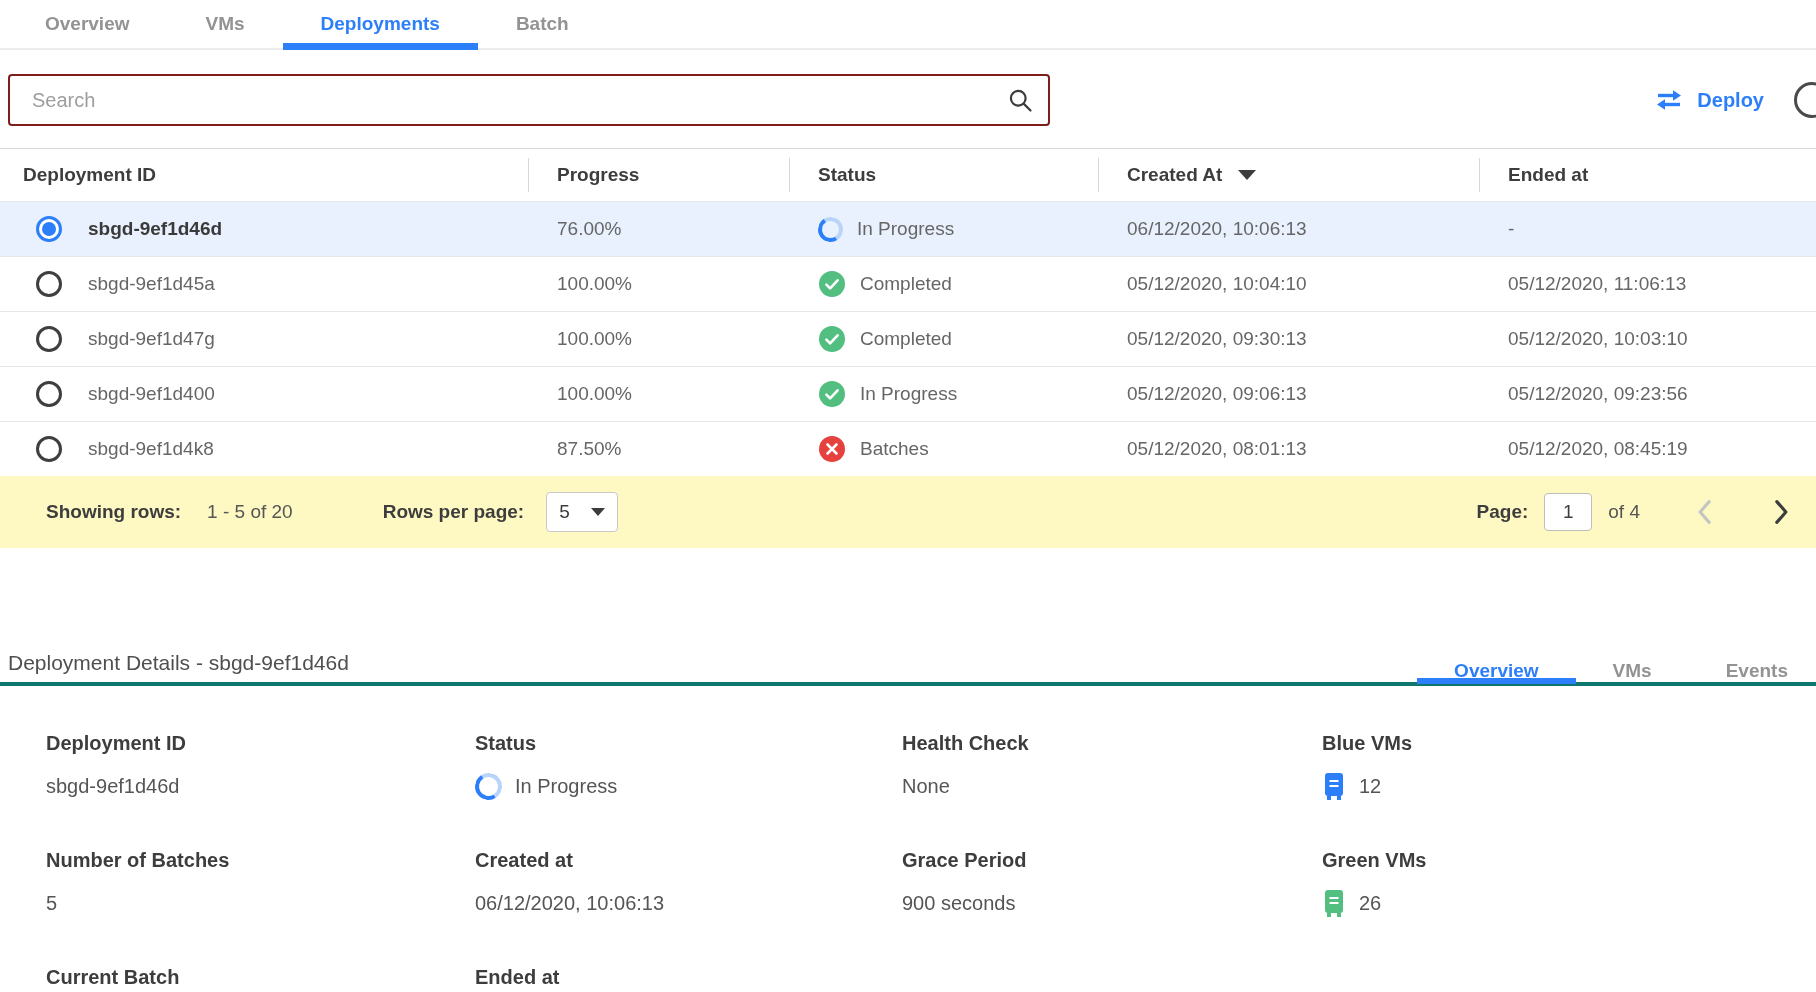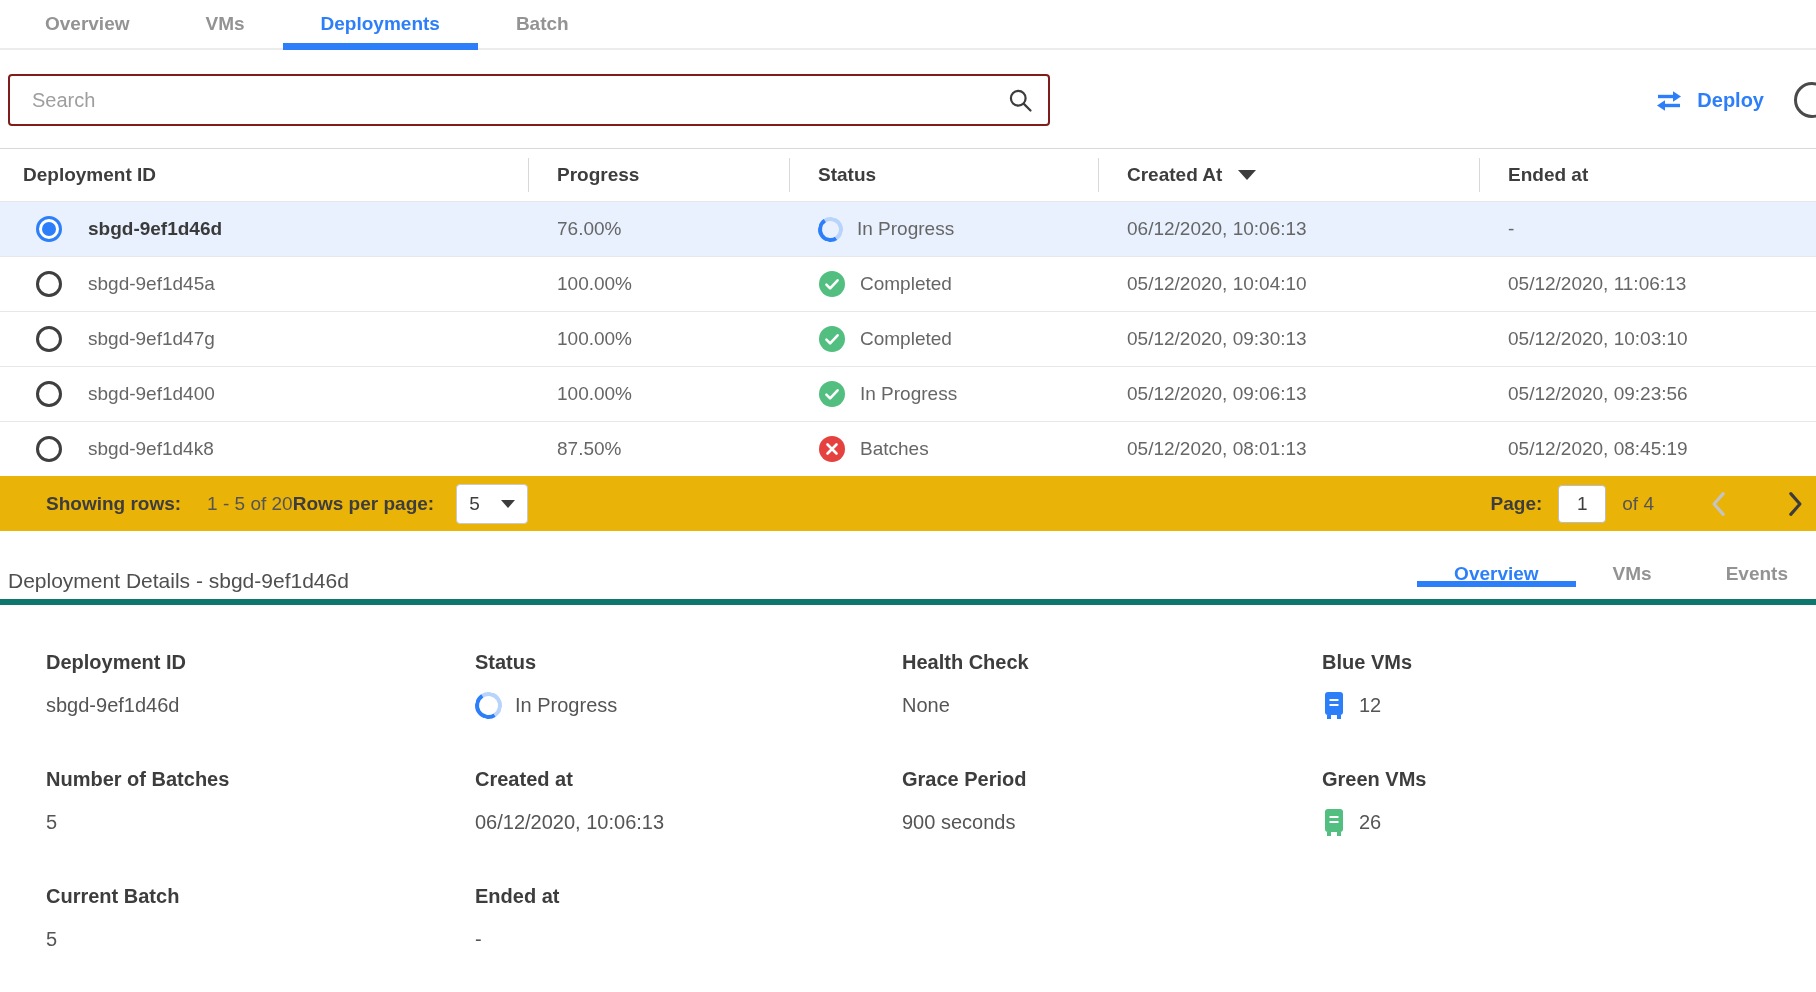--- a/index.html
+++ b/index.html
@@ -13,21 +13,21 @@
   .tabbar { position:relative; display:flex; padding-left:7px; height:50px; border-bottom:2px solid #ececec; }
   .tab { position:relative; display:flex; align-items:center; padding:0 38px; font-size:19px; font-weight:700; color:#939393; cursor:pointer; }
   .tab.active { color:#2d7ff9;text-align:right; }
   .tab.active::after { content:""; position:absolute; left:0; right:0; bottom:-2px; height:7px; background:#2d7ff9; }
 
   
   .toolbar { position:relative; display:flex; align-items:center; margin-top:24px; padding:0 8px; height:52px; }
   .searchbox { display:flex; align-items:center; width:1042px; height:52px; border:2px solid #7f1d1d; border-radius:4px; padding:0 14px 0 22px; background:#fff; }
   .searchbox input { flex:1; border:none; outline:none; font-size:20px; color:#444; font-family:inherit; background:transparent; }
   .searchbox input::placeholder { color:#9e9e9e; }
-  .deploy-btn { margin-left:auto; margin-right:44px; display:flex; align-items:flex-end; gap:13px; background:none; border:none; cursor:pointer; color:#2d7ff9; font-size:20px; font-weight:700; font-family:inherit; }
+  .deploy-btn { margin-left:auto; margin-right:44px; display:flex; align-items:flex-start; gap:13px; background:none; border:none; cursor:pointer; color:#2d7ff9; font-size:20px; font-weight:700; font-family:inherit; }
   .refresh-ring { position:absolute; right:-14px; top:8px; width:36px; height:36px; border:3px solid #4a4a4a; border-radius:50%; }
 
   
   .table { margin-top:22px; }
   .thead, .trow { display:grid; grid-template-columns:528px 261px 309px 381px 1fr; align-items:center; }
   .thead { height:53px; border-top:1px solid #d9d9d9; font-size:19px; font-weight:700; color:#3d3d3d; }
   .th { position:relative; height:100%; display:flex; align-items:center; gap:16px; padding-left:29px; }
   .th:first-child { padding-left:23px; }
   .th + .th::before { content:""; position:absolute; left:0; top:9px; bottom:9px; width:1px; background:#d8d8d8; }
   .sort-caret { width:0; height:0; border-left:9px solid transparent; border-right:9px solid transparent; border-top:10px solid #3c3c3c; }
@@ -38,35 +38,35 @@
   .td { padding-left:29px; display:flex; align-items:center; }
   .td.id-cell { padding-left:36px; gap:26px; }
   .radio { flex:0 0 auto; width:26px; height:26px; border:3px solid #3f3f3f; border-radius:50%; background:#fff; cursor:pointer; }
   .radio.checked { position:relative; border-color:#2d7ff9; }
   .radio.checked::after { content:""; position:absolute; inset:3px; border-radius:50%; background:#2d7ff9; }
   .status-td { gap:14px; }
   .spin-ring { flex:0 0 auto; width:25px; height:25px; border-radius:50%; border:4px solid #b9d4fb; border-left-color:#2d7ff9; border-bottom-color:#2d7ff9; transform:rotate(12deg); }
   .st-svg { flex:0 0 auto; display:block; }
 
   
-  .tfoot { display:flex; align-items:center; height:55px; background:#eab308; font-size:19px; padding:0 12px 0 46px; }
+  .tfoot { display:flex; align-items:center; height:72px; background:#fef9c3; font-size:19px; padding:0 26px 0 46px; }
   .b { font-weight:700; color:#3d3d3d; }
   .muted { color:#555; }
   .showing-value { margin-left:26px; }
-  .rpp-label { }
+  .rpp-label { margin-left:90px; }
   .rpp-select { margin-left:22px; display:flex; align-items:center; justify-content:space-between; width:72px; height:40px; background:#fff; border:1px solid #c9c9c9; border-radius:4px; padding:0 12px; cursor:pointer; color:#3d3d3d; }
   .caret-sm { width:0; height:0; border-left:7px solid transparent; border-right:7px solid transparent; border-top:8px solid #3c3c3c; }
   .pager { margin-left:auto; display:flex; align-items:center; }
   .page-input { width:48px; height:38px; margin:0 16px; border:1px solid #bdbdbd; border-radius:4px; text-align:center; font-size:19px; color:#3d3d3d; background:#fff; outline:none; font-family:inherit; }
   .chev { background:none; border:none; cursor:pointer; display:flex; align-items:center; }
   .chev.prev { margin-left:56px; }
   .chev.next { margin-left:62px; }
 
   
-  .details-header { position:relative; display:flex; align-items:flex-start; margin-top:32px; height:42px; border-bottom:6px solid #0f766e; padding-left:8px; }
+  .details-header { position:relative; display:flex; align-items:flex-end; margin-top:96px; height:42px; border-bottom:4px solid #0f766e; padding-left:8px; }
   .details-title { align-self:center; font-size:21px; color:#4f4f4f; }
   .dtabs { margin-left:auto; display:flex; }
   .dtab { position:relative; display:flex; align-items:center; padding:0 37px; font-size:19px; font-weight:700; color:#939393; cursor:pointer; }
   .dtab:last-child { padding-right:28px; }
   .dtab.active { color:#2d7ff9; }
   .dtab.active::after { content:""; position:absolute; left:0; right:0; bottom:-2px; height:6px; background:#2d7ff9; }
 
   .details-grid { display:grid; grid-template-columns:429px 427px 420px 1fr; padding-left:46px; margin-top:46px; row-gap:48px; }
   .field-label { font-size:20px; font-weight:700; color:#3d3d3d; }
   .field-value { margin-top:16px; min-height:30px; display:flex; align-items:center; gap:13px; font-size:20px; color:#555; }

